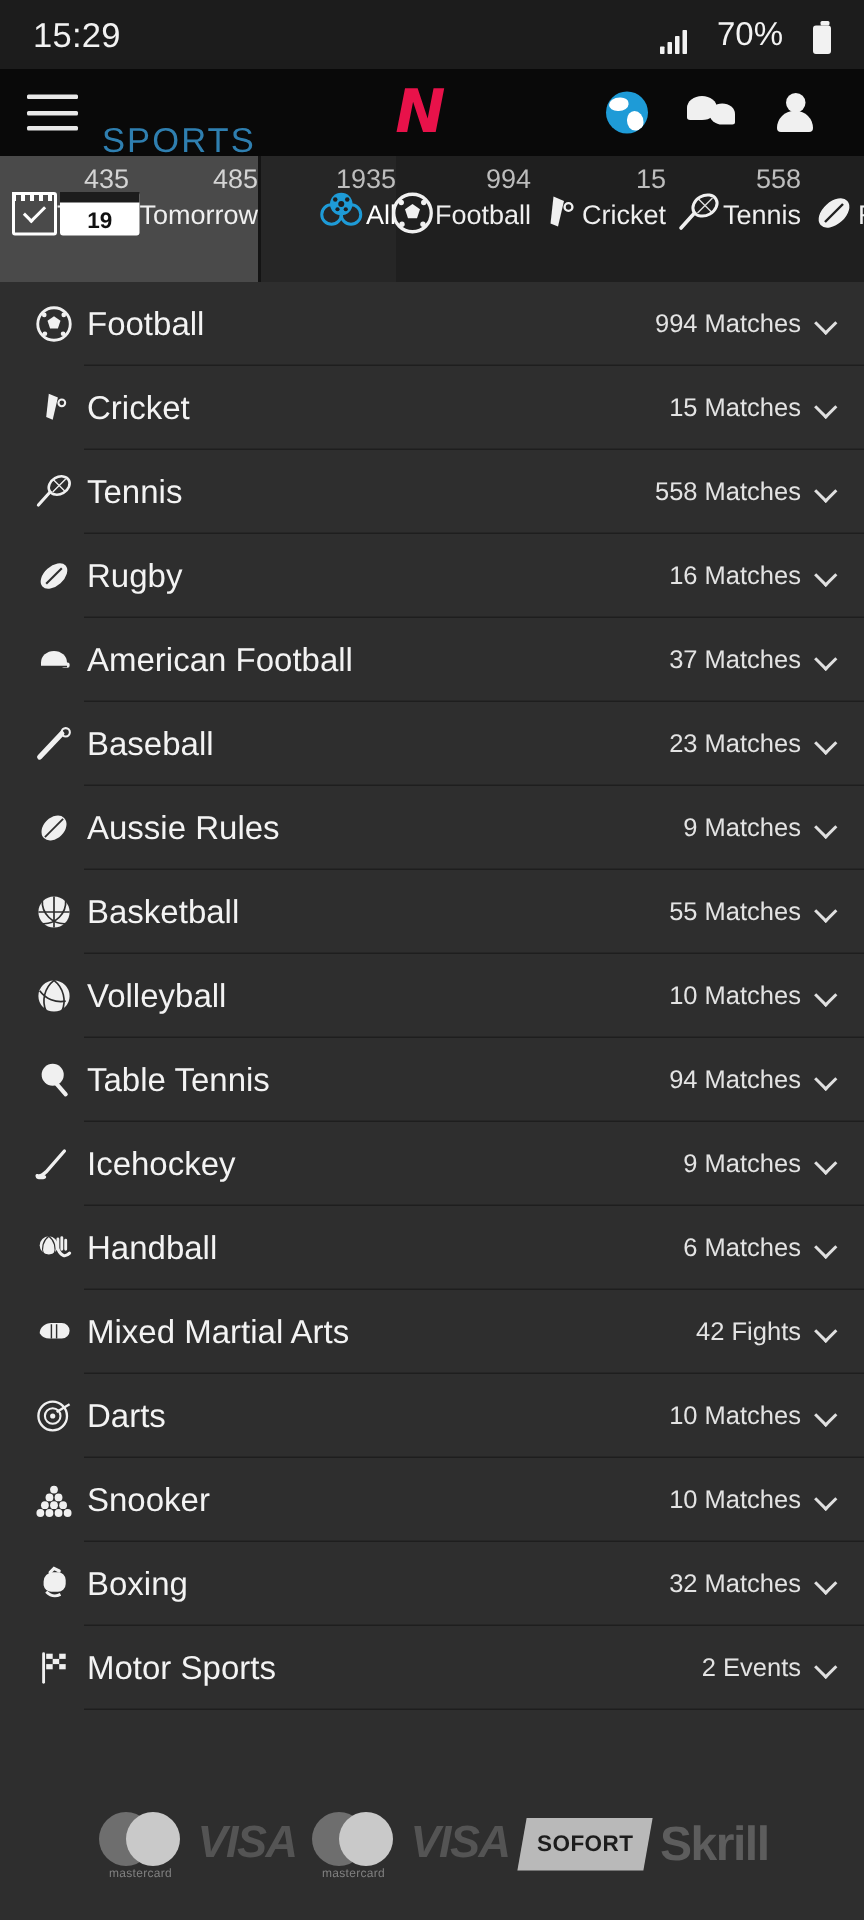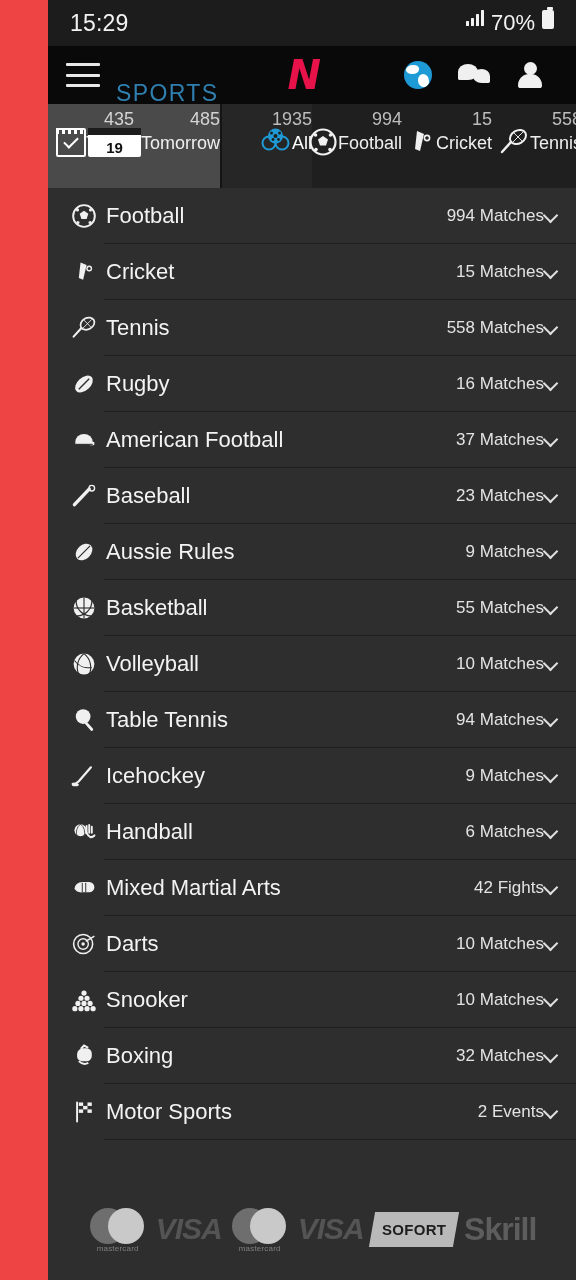--- a/index.html
+++ b/index.html
@@ -2,30 +2,30 @@
 <html><head>
 <meta charset="utf-8">
 <style>
   * { box-sizing: border-box; margin: 0; padding: 0; }
   html, body {
     width: 576px; height: 1280px;
     background: #000;
     font-family: "Liberation Sans", sans-serif;
     overflow: hidden;
   }
-  .phone { width: 576px; height: 1280px; position: relative; background: #ef4444; display: flex; flex-direction: column; padding-left: 48px; }
+  .phone { width: 576px; height: 1280px; position: relative; background: #fca5a5; display: flex; flex-direction: column; }
 
   
   .statusbar {
     height: 46px; background: #1c1c1c; flex: 0 0 46px;
     display: flex; align-items: center; justify-content: space-between;
     padding: 0 22px; color: #f2f2f2;
   }
   .sb-time { font-size: 23px; letter-spacing: .2px; }
-  .sb-right { display: flex; align-items: flex-start; gap: 7px; }
+  .sb-right { display: flex; align-items: flex-end; gap: 20px; }
   .sig { display: flex; align-items: flex-end; gap: 2px; height: 16px; }
   .sig i { width: 3px; background: #f2f2f2; display: block; border-radius: .5px; }
   .sig i:nth-child(1) { height: 5px; }
   .sig i:nth-child(2) { height: 8px; }
   .sig i:nth-child(3) { height: 12px; }
   .sig i:nth-child(4) { height: 16px; }
   .sb-batt-txt { font-size: 22px; }
   .batt { width: 12px; height: 19px; border: 2px solid #f2f2f2; border-radius: 2px; position: relative; background: #f2f2f2; }
   .batt::before { content:""; position:absolute; top:-5px; left:3px; width:6px; height:3px; background:#f2f2f2; border-radius:1px; }
 
@@ -79,21 +79,21 @@
   .cal2 { width: 53px; height: 29px; background:#fff; border-radius:2px; position: relative; color:#111;
      display:flex; align-items:flex-end; justify-content:center; font-size:15px; font-weight:bold; padding-bottom:1px; }
   .cal2::before { content:""; position:absolute; top:0; left:0; right:0; height:7px; background:#1c1c1c; }
 
   
   .list { flex: 1 1 auto; overflow: hidden; background: #2e2e2e; }
   .row { height: 56px; display: flex; align-items: center; padding: 0 18px 0 16px; position: relative; cursor: pointer; }
   .row::after { content:""; position:absolute; left:56px; right:0; bottom:0; height:1px; background:#1e1e1e; }
   .row-ico { width: 40px; flex: 0 0 40px; display: flex; align-items: center; justify-content: center; }
   .row-name { font-size: 22px; color: #f3f3f3; margin-left: 2px; white-space: nowrap; }
-  .row-right { margin-left: auto; display: flex; align-items: center; }
+  .row-right { margin-left: auto; display: flex; align-items: center; gap: 10px; }
   .row-count { font-size: 17px; color: #e3e3e3; }
   .chev { width: 14px; height: 14px; position: relative; }
   .chev::before { content:""; position:absolute; left:1px; top:1px; width:9px; height:9px;
      border-right:2px solid #e0e0e0; border-bottom:2px solid #e0e0e0; transform: rotate(45deg); }
 
   
   .footer { flex: 0 0 96px; background: #2e2e2e; display: flex; align-items: center; justify-content: center; gap: 8px; padding: 0 10px 6px; }
   .pay { display: flex; align-items: center; }
   .mc { position: relative; width: 60px; height: 46px; }
   .mc .c { position: absolute; width: 36px; height: 36px; border-radius: 50%; top: 2px; }

